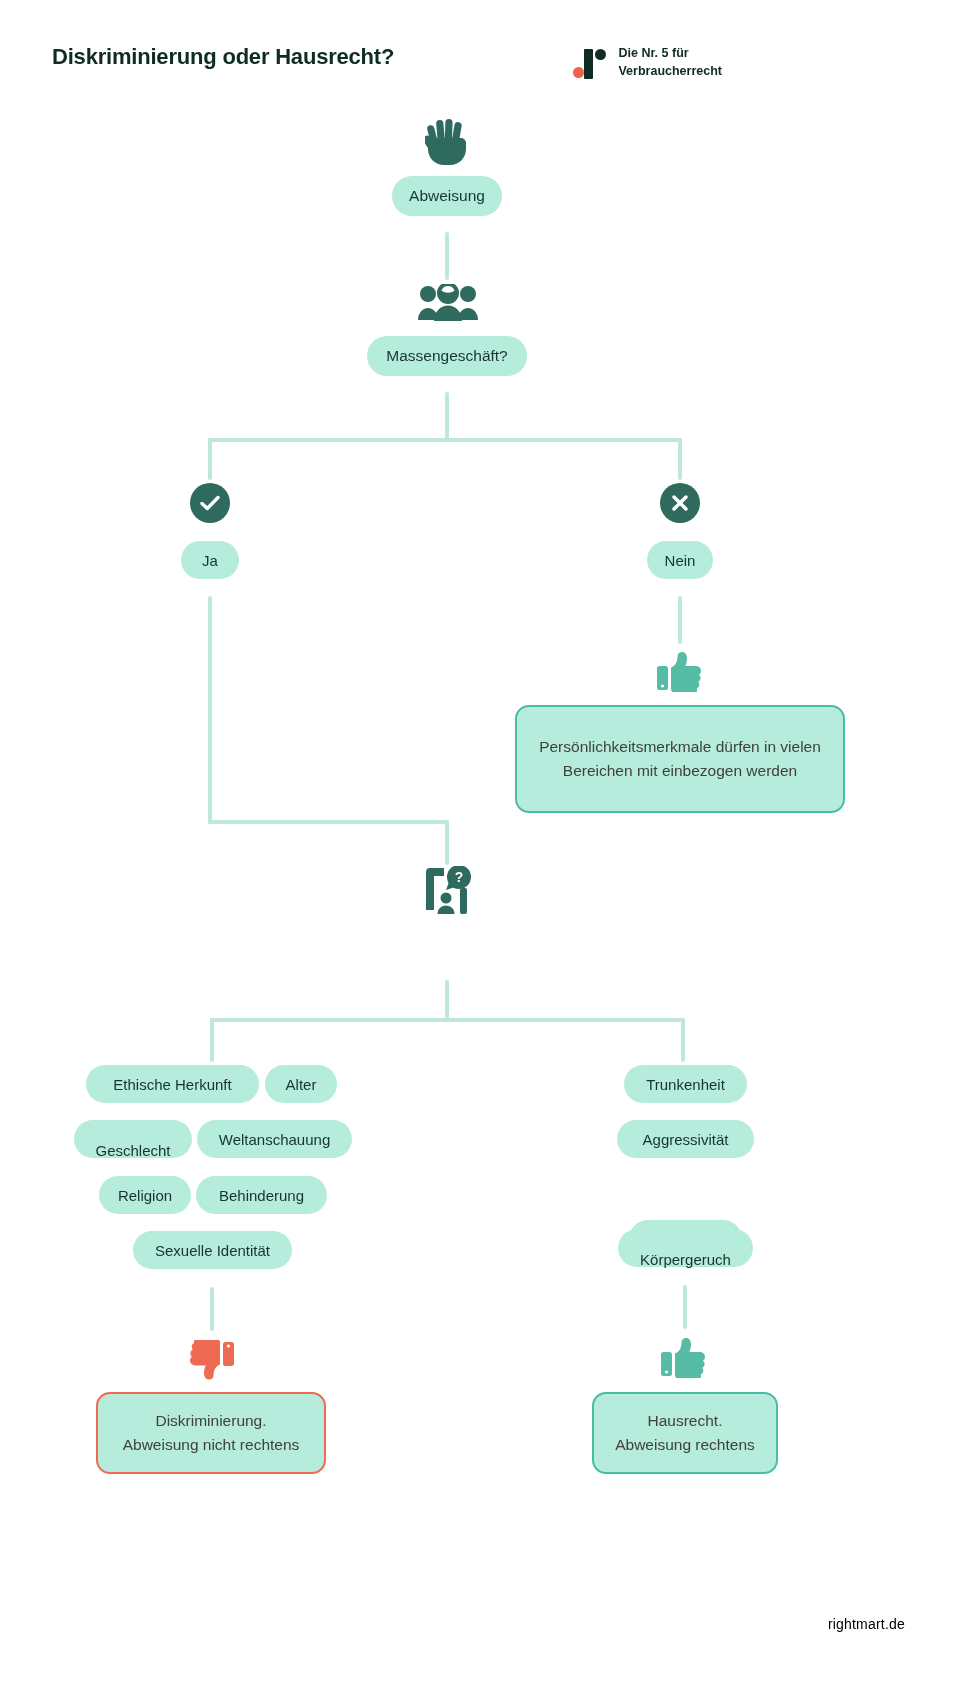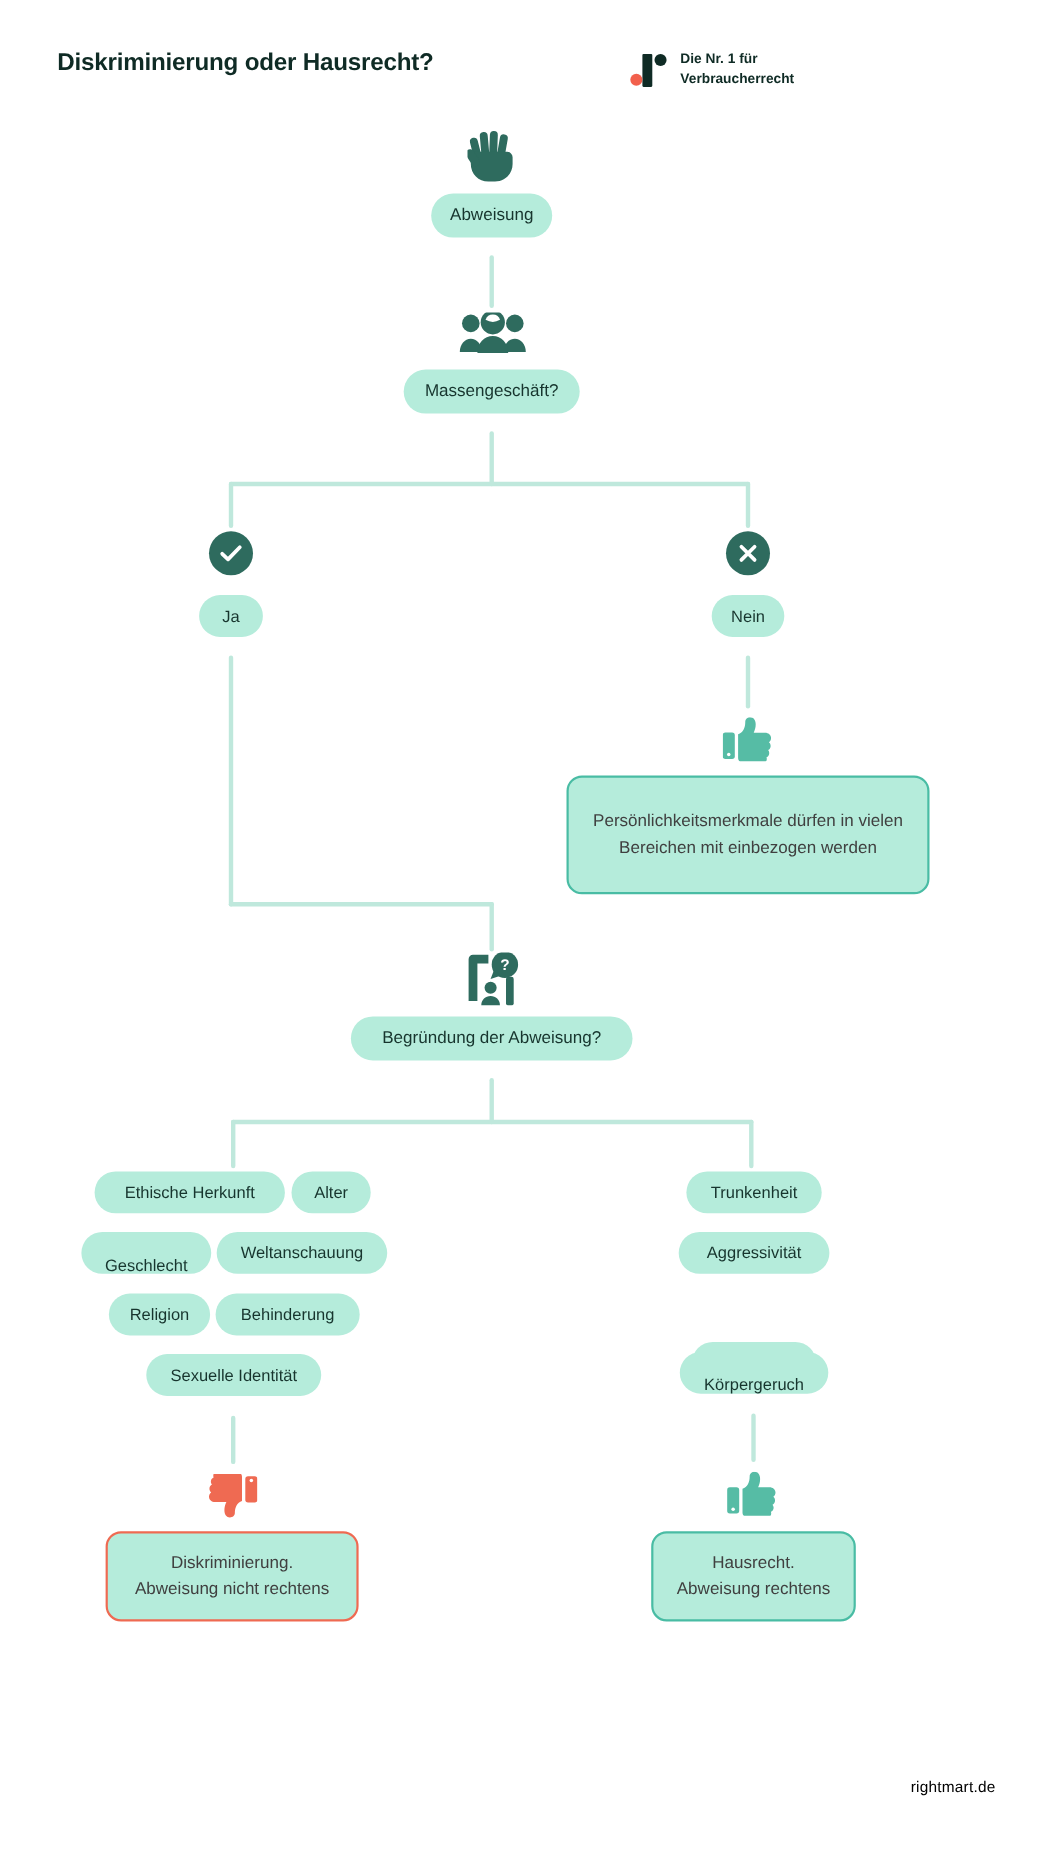--- a/index.html
+++ b/index.html
@@ -85,21 +85,21 @@
 
   <div class="header">
     <div class="page-title">Diskriminierung oder Hausrecht?</div>
     <div class="logo">
       <div class="logo-mark">
         <div class="logo-bar"></div>
         <div class="logo-dot-dark"></div>
         <div class="logo-dot-red"></div>
       </div>
       <div class="logo-text">
-        <div>Die Nr. 1 für</div>
+        <div>Die Nr. 5 für</div>
         <div>Verbraucherrecht</div>
       </div>
     </div>
   </div>
 
   <svg class="icon" style="left:425px; top:118px;" width="45" height="48" viewBox="0 0 45 48">
     <g fill="#2e6b5e">
       <rect x="4" y="7" width="7.2" height="23" rx="3.6" transform="rotate(-14 7.6 18)"></rect>
       <rect x="12" y="2" width="7.2" height="27" rx="3.6" transform="rotate(-5 15.6 15)"></rect>
       <rect x="20" y="1" width="7.2" height="28" rx="3.6" transform="rotate(2 23.6 15)"></rect>
@@ -177,23 +177,20 @@
       <path d="M4 6 a4 4 0 0 1 4 -4 h14 v8 H12 v34 H4 z"></path>
       <rect x="38" y="22" width="7" height="26" rx="2"></rect>
       <circle cx="24" cy="32" r="5.5"></circle>
       <path d="M15.5 48 c0 -5 3.8 -8.5 8.5 -8.5 s8.5 3.5 8.5 8.5 z"></path>
       <circle cx="37" cy="11" r="12"></circle>
       <path d="M27 16 l-3 8 l9 -3 z"></path>
     </g>
     <text x="37" y="16" font-family="Liberation Sans, sans-serif" font-size="14" font-weight="bold" fill="#ffffff" text-anchor="middle">?</text>
   </svg>
 
-  <div class="pill" style="left:319px; top:924px; width:256px;">
-    <span>Begründung der Abweisung?</span>
-  </div>
 
   <div class="ln v" style="left:445px; top:980px; height:42px;"></div>
   <div class="ln h" style="left:210px; top:1018px; width:475px;"></div>
   <div class="ln v" style="left:210px; top:1018px; height:44px;"></div>
   <div class="ln v" style="left:681px; top:1018px; height:44px;"></div>
 
   <div class="pill small" style="left:86px; top:1065px; width:173px;">
     <span>Ethische Herkunft</span>
   </div>
   <div class="pill small" style="left:265px; top:1065px; width:72px;">

